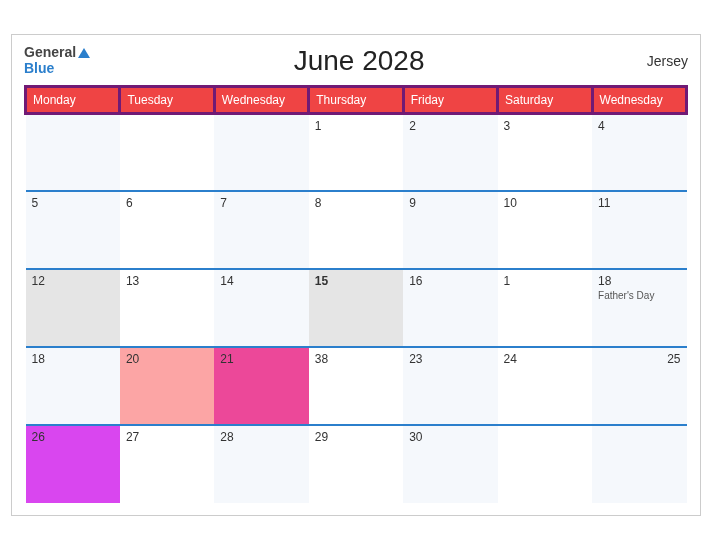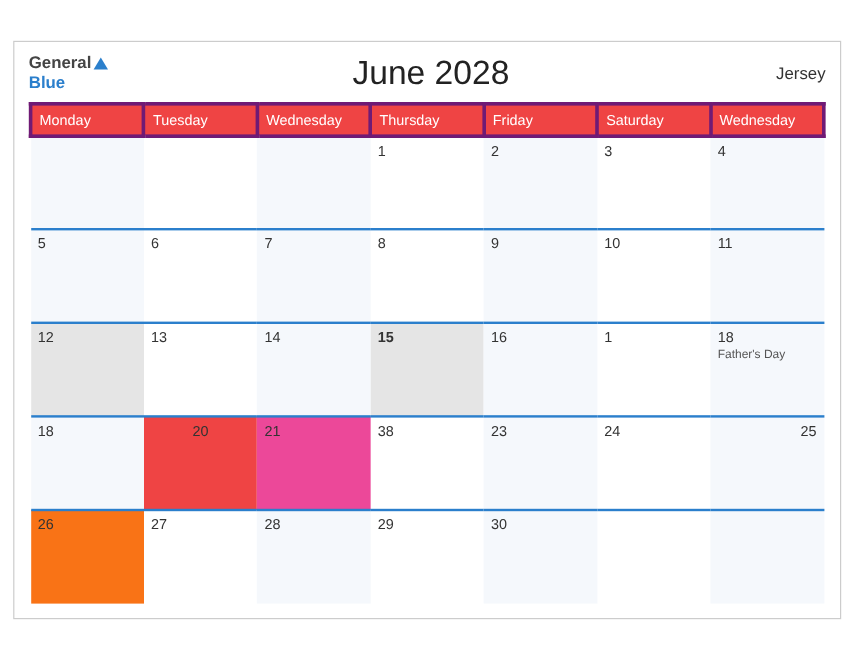--- a/index.html
+++ b/index.html
@@ -202,41 +202,41 @@
           </td>
           <td style="background: rgb(245, 248, 252);">
             <span class="day-num">18</span>
             <span class="day-event">Father's Day</span>
           </td>
         </tr>
         <tr>
           <td style="background: rgb(245, 248, 252);">
             <span class="day-num">18</span>
           </td>
-          <td style="background: #ef4444; text-align: center;">
+          <td style="background: #fca5a5;">
             <span class="day-num">20</span>
           </td>
           <td style="background: #ec4899;">
             <span class="day-num">21</span>
           </td>
           <td style="background: rgb(255, 255, 255);">
             <span class="day-num">38</span>
           </td>
           <td style="background: rgb(245, 248, 252);">
             <span class="day-num">23</span>
           </td>
           <td style="background: rgb(255, 255, 255);">
             <span class="day-num">24</span>
           </td>
           <td style="background: rgb(245, 248, 252); text-align: right;">
             <span class="day-num">25</span>
           </td>
         </tr>
         <tr>
-          <td style="background: #f97316; margin-left: 40px;">
+          <td style="background: #d946ef; margin-left: 40px;">
             <span class="day-num">26</span>
           </td>
           <td style="background: rgb(255, 255, 255);">
             <span class="day-num">27</span>
           </td>
           <td style="background: rgb(245, 248, 252);">
             <span class="day-num">28</span>
           </td>
           <td style="background: rgb(255, 255, 255);">
             <span class="day-num">29</span>

